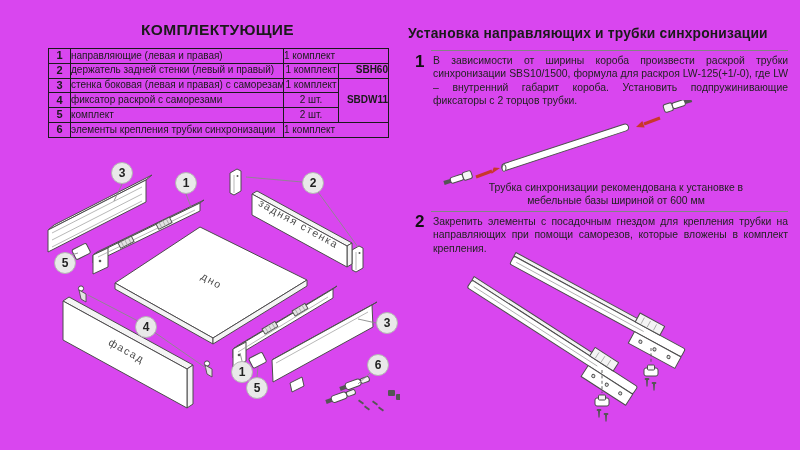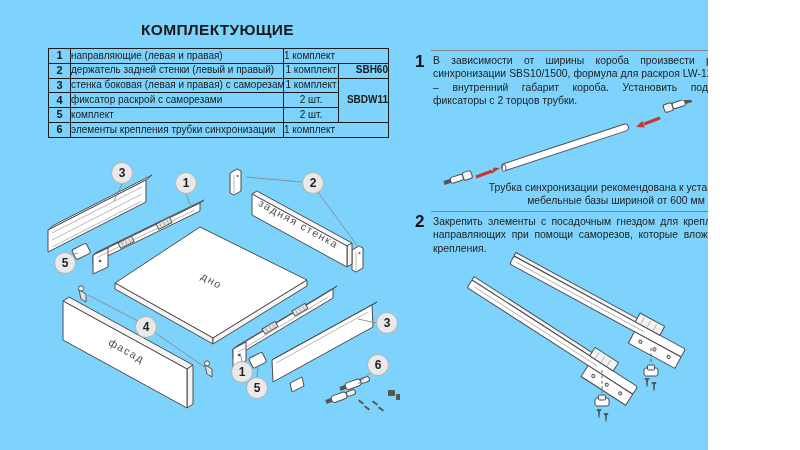--- a/index.html
+++ b/index.html
@@ -1,16 +1,16 @@
 <!DOCTYPE html>
 <html><head>
 <meta charset="utf-8">
 <style>
   html,body{margin:0;padding:0;background:#fff;}
-  .page{position:relative;width:708px;height:450px;background:#7dd3fc;
+  .page{position:relative;width:800px;height:450px;background:#d946ef;
         font-family:"Liberation Sans",sans-serif;color:#1a1a1a;overflow:hidden;}
 
   
   .left-title{position:absolute;left:48px;top:21px;width:339px;text-align:center;
               font-size:15.5px;font-weight:bold;letter-spacing:.3px;}
   table.parts{position:absolute;left:48px;top:48px;width:340px;border-collapse:collapse;
               font-size:10px;table-layout:fixed;}
   table.parts td{border:1px solid #1a1a1a;height:13.8px;padding:0;line-height:1.05;
                  overflow:hidden;white-space:nowrap;}
   td.n{font-weight:bold;text-align:center;font-size:11px;}
@@ -250,20 +250,21 @@
     <g transform="translate(347,168)">
       <circle r="10.5" class="bC"></circle>
         <text y="4" class="bT">3</text>
       </g>
     <g transform="translate(338,210)">
       <circle r="10.5" class="bC"></circle>
         <text y="4" class="bT">6</text>
       </g>
   </svg>
 
+  <div class="right-title">Установка направляющих и трубки синхронизации</div>
 
   <div class="rule rule1"></div>
   <div class="stepnum num1">1</div>
   <div class="steptext text1">В зависимости от ширины короба произвести раскрой трубки синхронизации SBS10/1500, формула для раскроя LW-125(+1/-0), где LW – внутренний габарит короба. Установить подпружинивающие фиксаторы с 2 торцов трубки.</div>
 
   <svg class="svgT" width="360" height="85" viewBox="0 0 360 85">
     <g>
       <g transform="rotate(-18.2 72 68)">
         <rect x="72" y="64.5" width="133" height="7" rx="3.5" class="f"></rect>
       </g>

